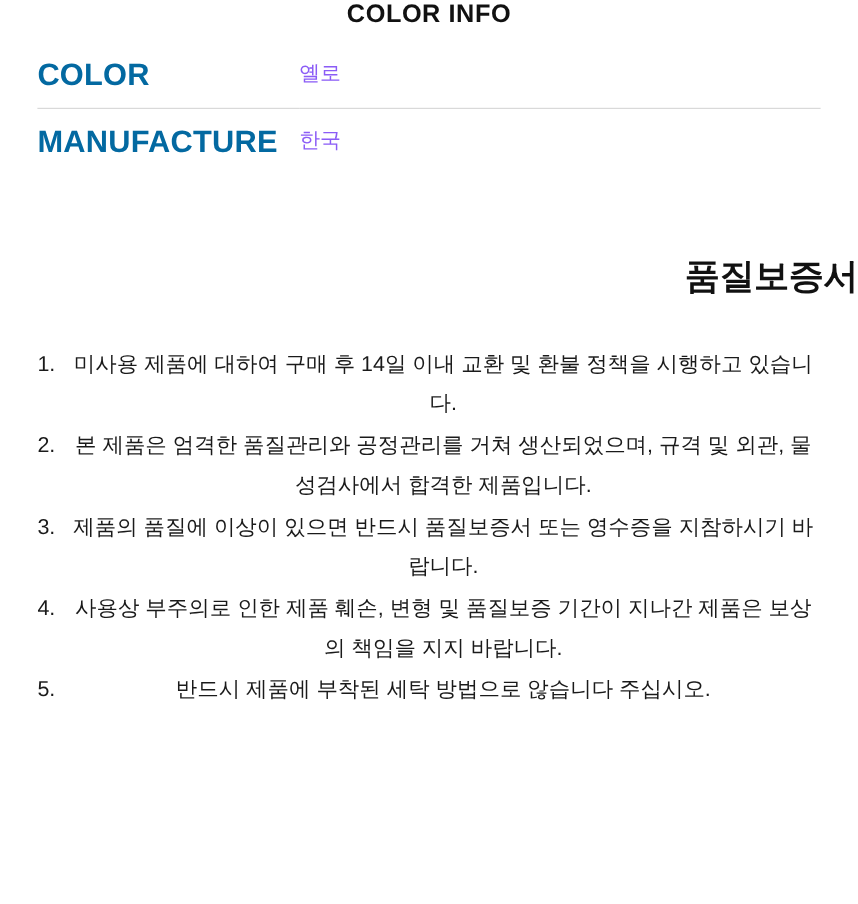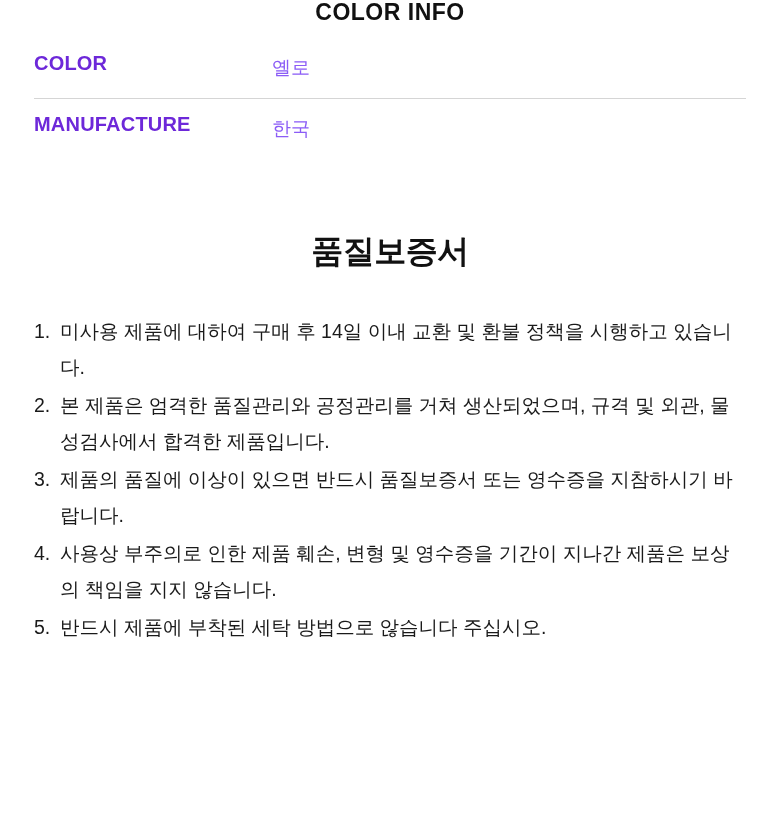--- a/index.html
+++ b/index.html
@@ -40,23 +40,23 @@
   }
   .label-table tr {
     border-top: 1px solid #d5d5d5;
   }
   .label-table tr:first-child {
     border-top: none;
   }
   .label-table th {
     text-align: left;
     vertical-align: top;
-    font-size: 20px;
+    font-size: 28px;
     font-weight: 700;
-    color: #6d28d9;
+    color: #0369a1;
     width: 238px;
     padding: 14px 0 14px 0;
     letter-spacing: 0.2px;
   }
   .label-table td {
     text-align: left;
     vertical-align: top;
     font-size: 19px;
     font-weight: 400;
     color: #8b5cf6;
@@ -65,21 +65,21 @@
   }
   .label-table td .val-line {
     display: block;
   }
   .label-table td .val-line + .val-line {
     margin-top: 16px;
   }
 
   
   .warranty-title {
-    text-align: center;
+    text-align: right;
     font-size: 32px;
     font-weight: 700;
     color: #111111;
     margin: 0;
     padding-top: 72px;
     line-height: 40px;
     letter-spacing: -0.5px;
   }
 
   .warranty-list {
@@ -99,20 +99,21 @@
   .warranty-list li .num {
     position: absolute;
     left: 0;
     top: 0;
     font-size: 19.5px;
     line-height: 36px;
     color: #1a1a1a;
   }
   .warranty-list li .txt {
     display: block;
+    text-align: center;
   }
 </style>
 </head>
 <body>
 
 <div class="page">
 
   <h1 class="label-title">COLOR INFO</h1>
 
   <table class="label-table">
@@ -142,21 +143,21 @@
     <li>
       <span class="num">2.</span>
       <span class="txt">본 제품은 엄격한 품질관리와 공정관리를 거쳐 생산되었으며, 규격 및 외관, 물성검사에서 합격한 제품입니다.</span>
     </li>
     <li>
       <span class="num">3.</span>
       <span class="txt">제품의 품질에 이상이 있으면 반드시 품질보증서 또는 영수증을 지참하시기 바랍니다.</span>
     </li>
     <li>
       <span class="num">4.</span>
-      <span class="txt">사용상 부주의로 인한 제품 훼손, 변형 및 영수증을 기간이 지나간 제품은 보상의 책임을 지지 않습니다.</span>
+      <span class="txt">사용상 부주의로 인한 제품 훼손, 변형 및 품질보증 기간이 지나간 제품은 보상의 책임을 지지 바랍니다.</span>
     </li>
     <li>
       <span class="num">5.</span>
       <span class="txt">반드시 제품에 부착된 세탁 방법으로 않습니다 주십시오.</span>
     </li>
   </ol>
 
 </div>
 
 </body></html>

